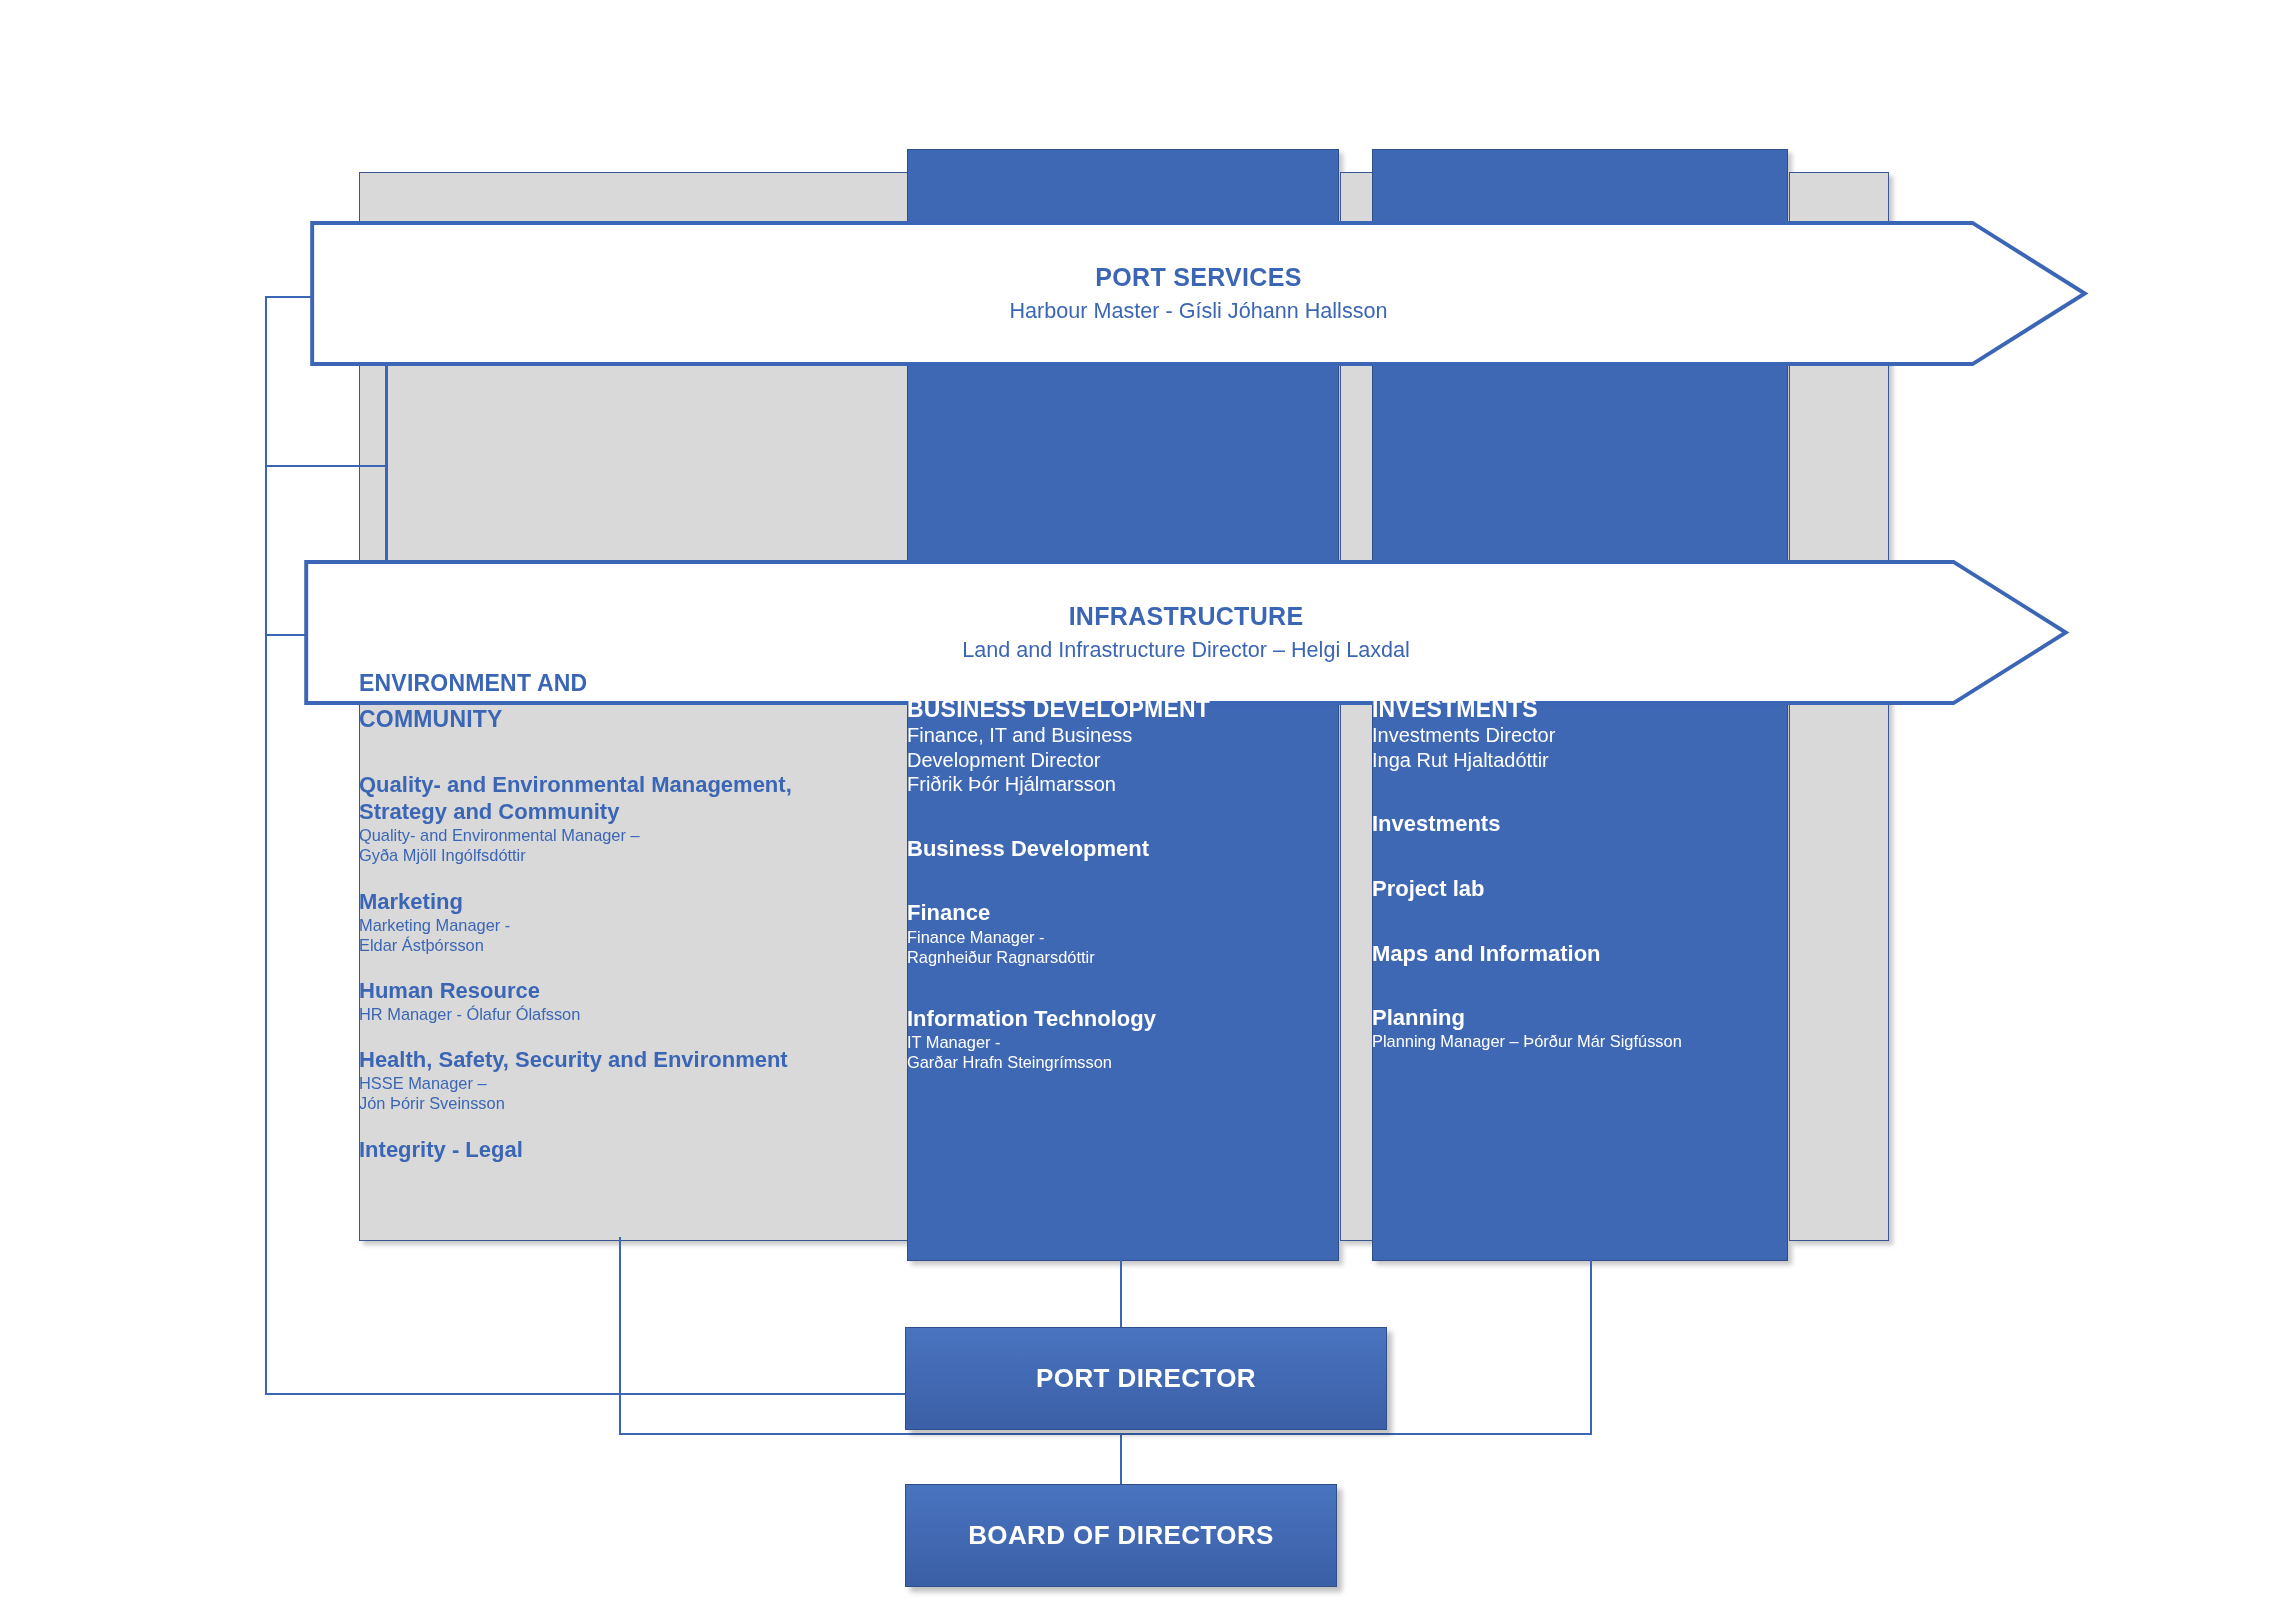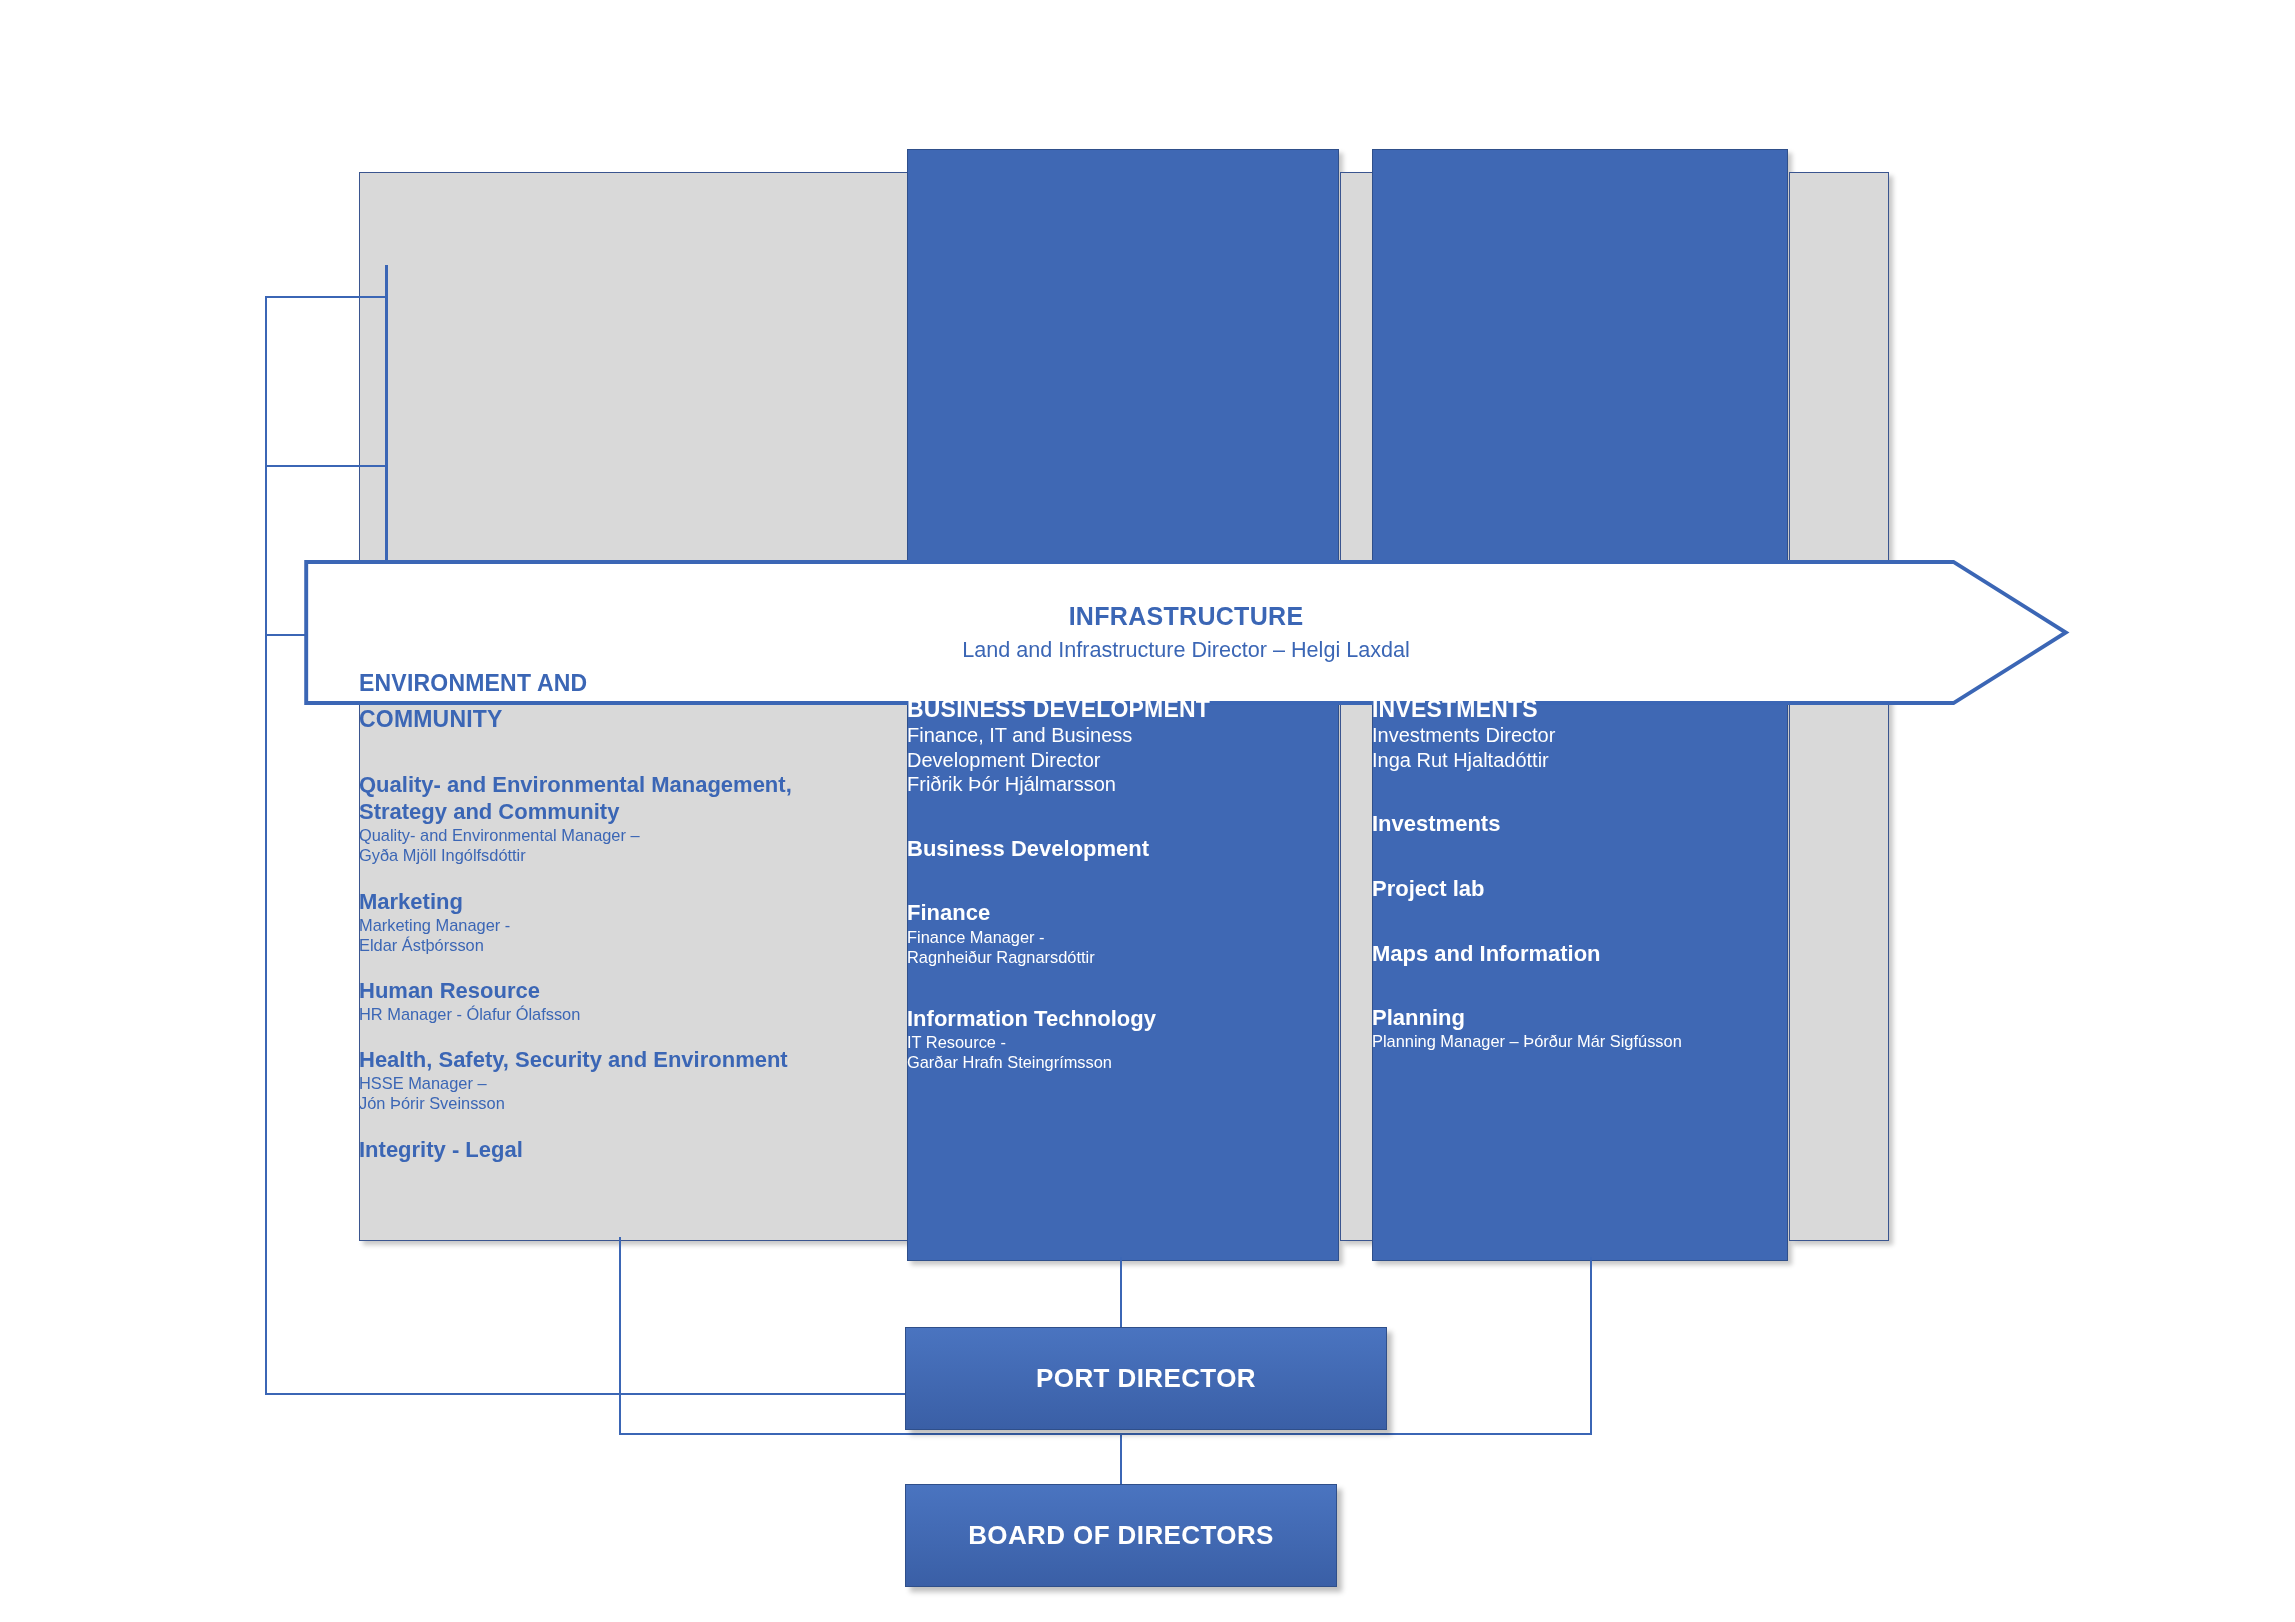--- a/index.html
+++ b/index.html
@@ -86,20 +86,29 @@
   <div class="ln h" style="left:619px;top:1433px;width:511px;"></div>
 
   <div class="ln v" style="left:1590px;top:1257px;height:177px;"></div>
   <div class="ln h" style="left:1121px;top:1433px;width:471px;"></div>
 
   <div class="ln v" style="left:1120px;top:1257px;height:85px;"></div>
   <div class="ln v" style="left:1120px;top:1433px;height:65px;"></div>
 
   <div class="ln v" style="left:1120px;top:1443px;height:43px;"></div>
 
+  <div class="banner" id="banner-ports">
+    <svg width="1781" height="145" viewBox="0 0 2720 222">
+      <polygon points="3,3 2545,3 2717,111 2545,219 3,219" fill="#ffffff" stroke="#3b66b5" stroke-width="6"></polygon>
+    </svg>
+    <div class="label" style="padding-right:98px;">
+      <div class="b-title">PORT SERVICES</div>
+      <div class="b-sub">Harbour Master - Gísli Jóhann Hallsson</div>
+    </div>
+  </div>
 
 
   <div class="banner" id="banner-infra">
     <svg width="1768" height="145" viewBox="0 0 2700 222">
       <polygon points="3,3 2525,3 2697,111 2525,219 3,219" fill="#ffffff" stroke="#3b66b5" stroke-width="6"></polygon>
     </svg>
     <div class="label" style="padding-right:98px;">
       <div class="b-title">INFRASTRUCTURE</div>
       <div class="b-sub">Land and Infrastructure Director – Helgi Laxdal</div>
     </div>
@@ -146,21 +155,21 @@
     <div class="sp"></div>
     <div class="sp-s"></div>
 
     <div class="ct-unit">Finance</div>
     <div class="ct-person">Finance Manager -</div>
     <div class="ct-person">Ragnheiður Ragnarsdóttir</div>
     <div class="sp"></div>
     <div class="sp-s"></div>
 
     <div class="ct-unit">Information Technology</div>
-    <div class="ct-person">IT Resource -</div>
+    <div class="ct-person">IT Manager -</div>
     <div class="ct-person">Garðar Hrafn Steingrímsson</div>
   </div>
 
   <div class="coltext white-txt" id="txt-inv">
     <div class="ct-head">INVESTMENTS</div>
     <div class="ct-sub">Investments Director</div>
     <div class="ct-sub">Inga Rut Hjaltadóttir</div>
     <div class="sp"></div>
     <div class="sp-s"></div>
 

